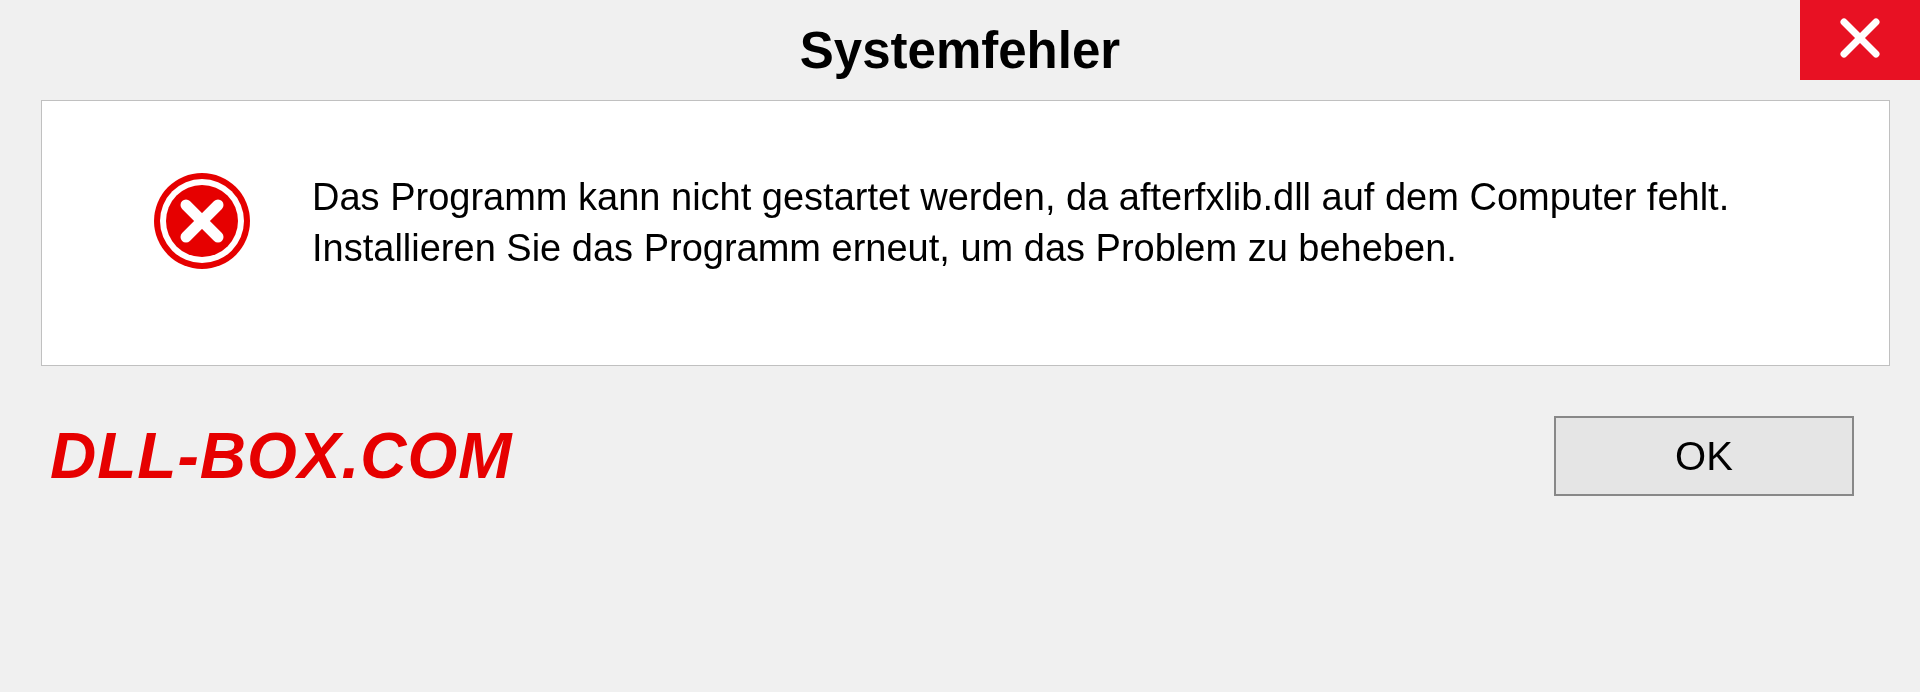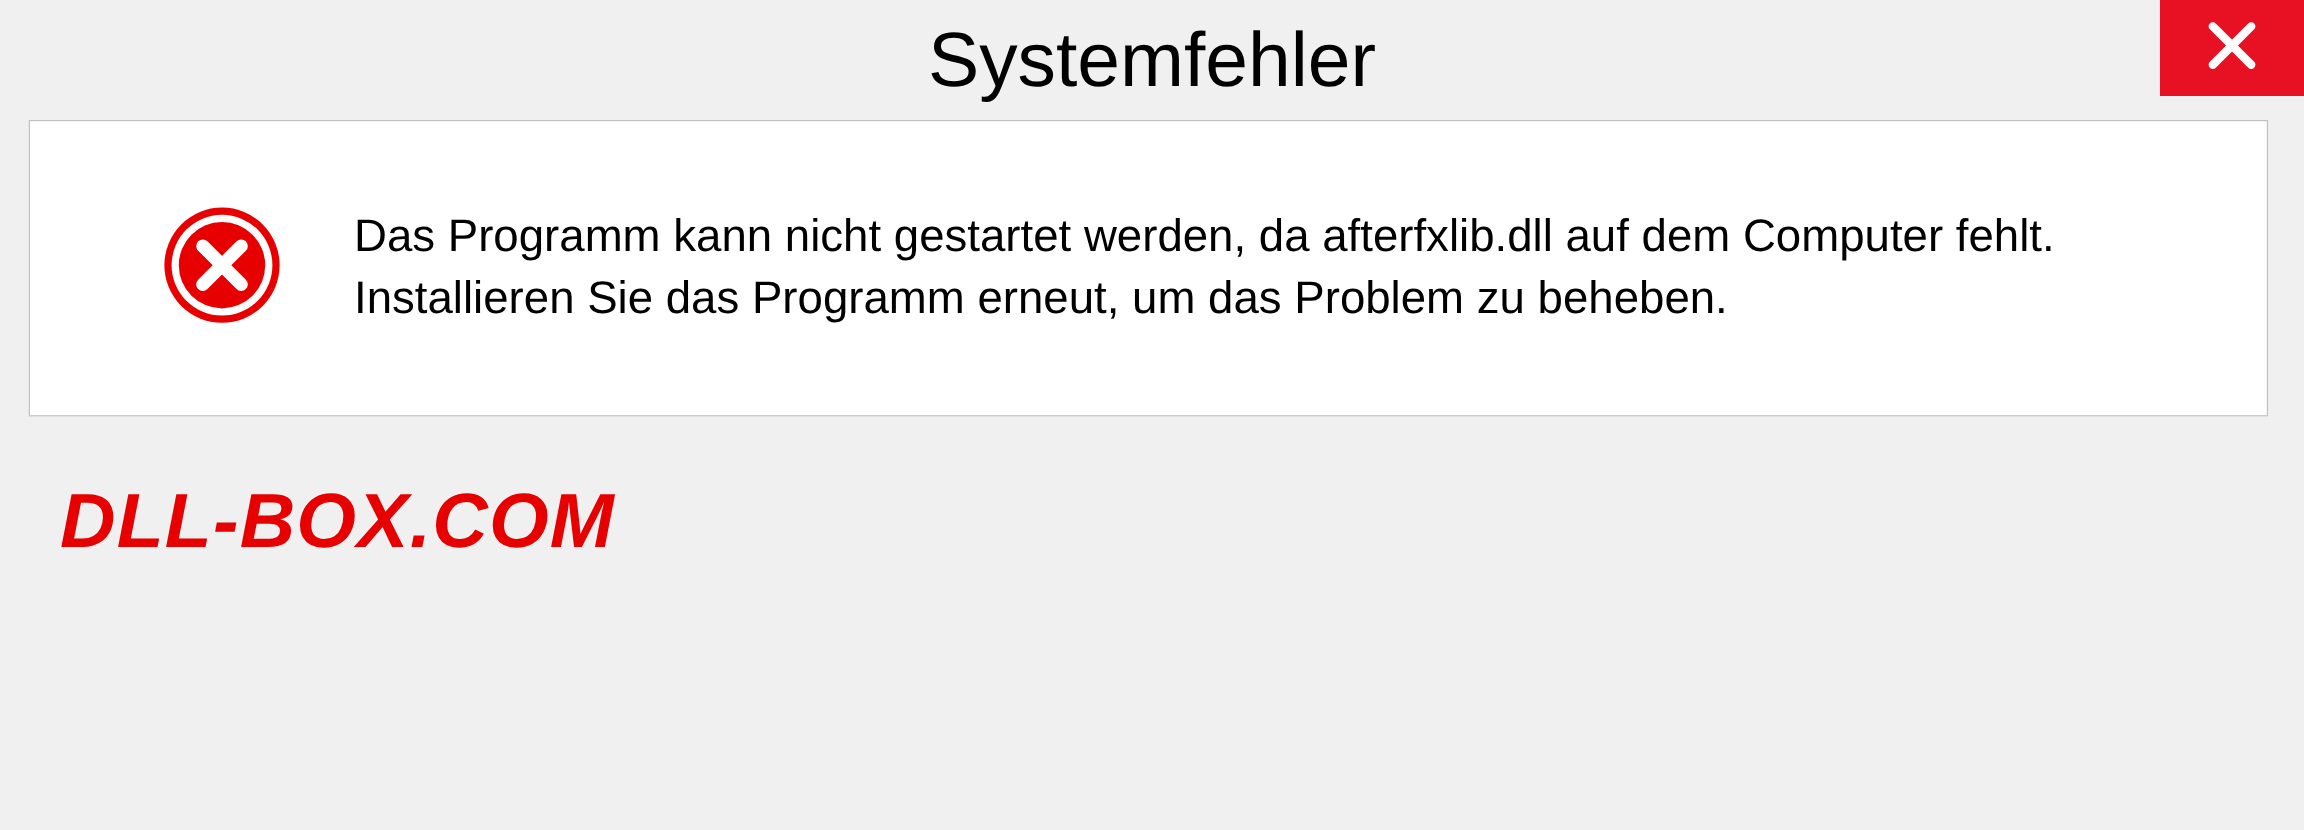--- a/index.html
+++ b/index.html
@@ -23,48 +23,48 @@
       position: relative;
     }
     .titlebar {
       display: flex;
       align-items: center;
       justify-content: center;
       height: 100px;
       position: relative;
     }
     .title {
-      font-size: 64px;
-      font-weight: 400;
+      font-size: 51px;
+      font-weight: 700;
       color: #000;
     }
     .close-btn {
       position: absolute;
       right: 0;
       top: 0;
       width: 120px;
       height: 80px;
       background: #e81123;
       display: flex;
       align-items: center;
       justify-content: center;
       cursor: pointer;
     }
     .close-btn svg {
       width: 44px;
       height: 44px;
     }
     .content-area {
-      margin: 0 30px 30px 24px;
+      margin: 0 30px 30px 41px;
       background: #fff;
       border: 1px solid #c0c0c0;
       flex: 0 0 auto;
       display: flex;
       align-items: center;
-      padding: 70px 60px 70px 110px;
+      padding: 70px 60px 90px 110px;
       gap: 60px;
     }
     .error-icon {
       flex: 0 0 auto;
     }
     .error-icon svg {
       width: 100px;
       height: 100px;
     }
     .message {
@@ -126,15 +126,18 @@
         <circle cx="50" cy="50" r="36" fill="#e60000"></circle>
         <line x1="34" y1="34" x2="66" y2="66" stroke="#fff" stroke-width="11" stroke-linecap="round"></line>
         <line x1="66" y1="34" x2="34" y2="66" stroke="#fff" stroke-width="11" stroke-linecap="round"></line>
       </svg>
     </div>
     <div class="message">Das Programm kann nicht gestartet werden, da afterfxlib.dll auf dem Computer fehlt. Installieren Sie das Programm erneut, um das Problem zu beheben.</div>
   </div>
 
   <div class="footer">
     <div class="watermark">DLL-BOX.COM</div>
+    <button class="ok-btn">
+      <span>OK</span>
+    </button>
   </div>
 
 </div>
 
 </body></html>

